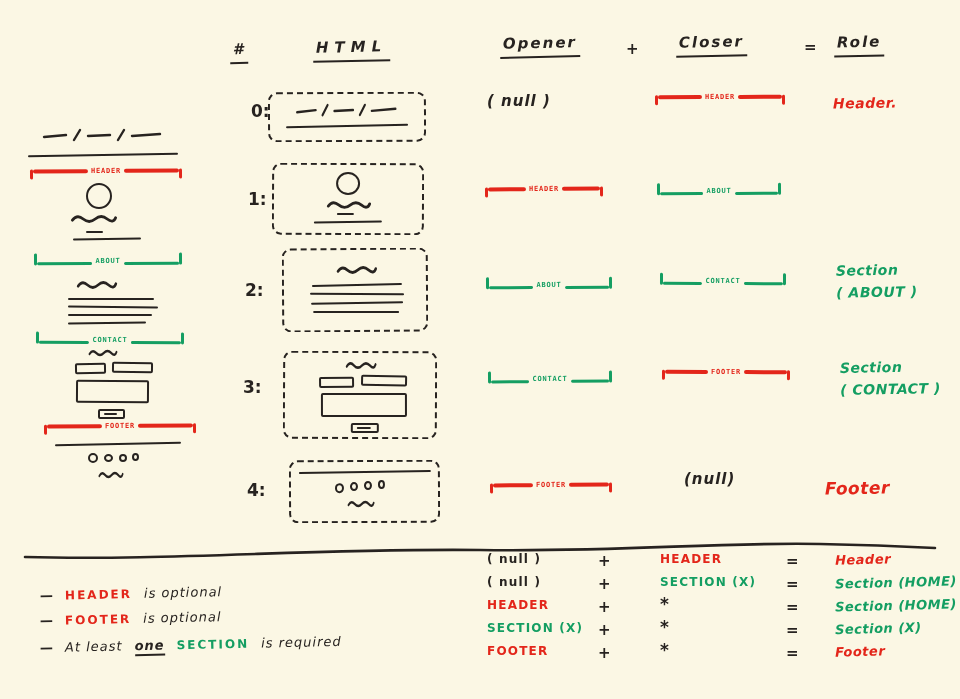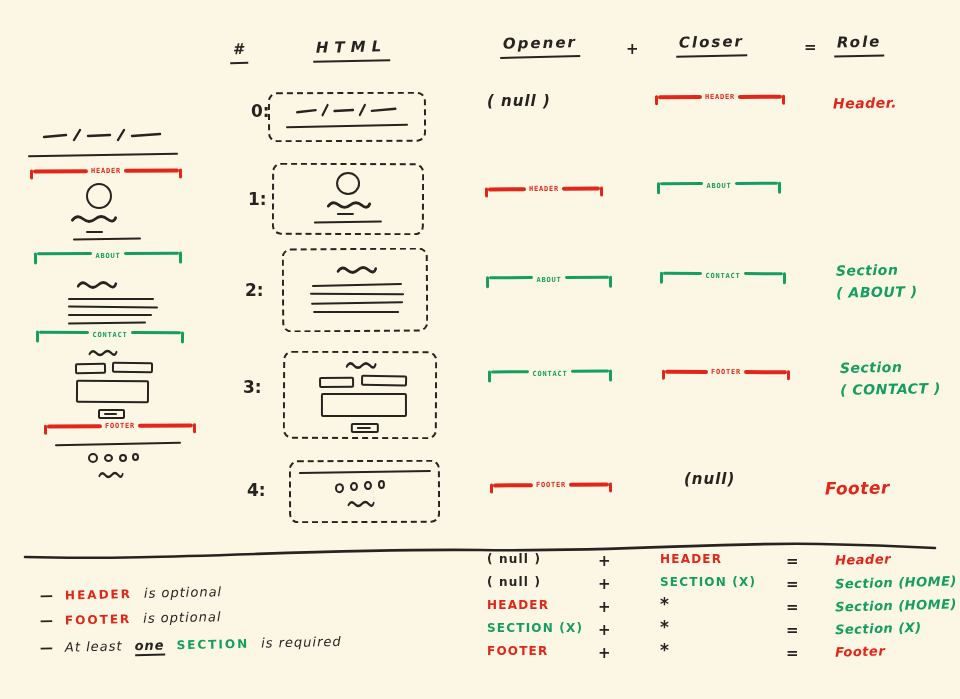--- a/index.html
+++ b/index.html
@@ -27,21 +27,21 @@
            letter-spacing:2px;border-bottom:2px solid var(--ink);
            padding:0 3px 4px;transform:rotate(-1.3deg);}
   .colop{position:absolute;font-size:15px;font-weight:700;}
 
   
   .bracket{position:absolute;display:flex;height:13px;}
   .bracket .wire{flex:1 1 auto;background:currentColor;border-radius:3px;}
   .bracket .blabel{flex:0 0 auto;font-size:7px;font-weight:700;letter-spacing:.8px;
                    line-height:8px;padding:0 3px;font-family:"DejaVu Sans Mono",monospace;}
   .bracket .cap{flex:0 0 3px;background:currentColor;border-radius:2px;}
-  .bracket.green{color:var(--green);align-items:flex-start;}
+  .bracket.green{color:var(--green);align-items:flex-end;}
   .bracket.green .wire{height:3px;}
   .bracket.green .cap{height:12px;}
   .bracket.red{color:var(--red);align-items:flex-start;}
   .bracket.red .wire{height:4px;margin-top:2px;}
   .bracket.red .cap{height:10px;margin-top:2px;}
   .bracket.red .blabel{margin-top:0;}
 
   
   .rownum{position:absolute;font-size:17px;font-weight:600;}
   .nulltext{position:absolute;font-size:15px;font-weight:600;font-style:italic;letter-spacing:1px;}

